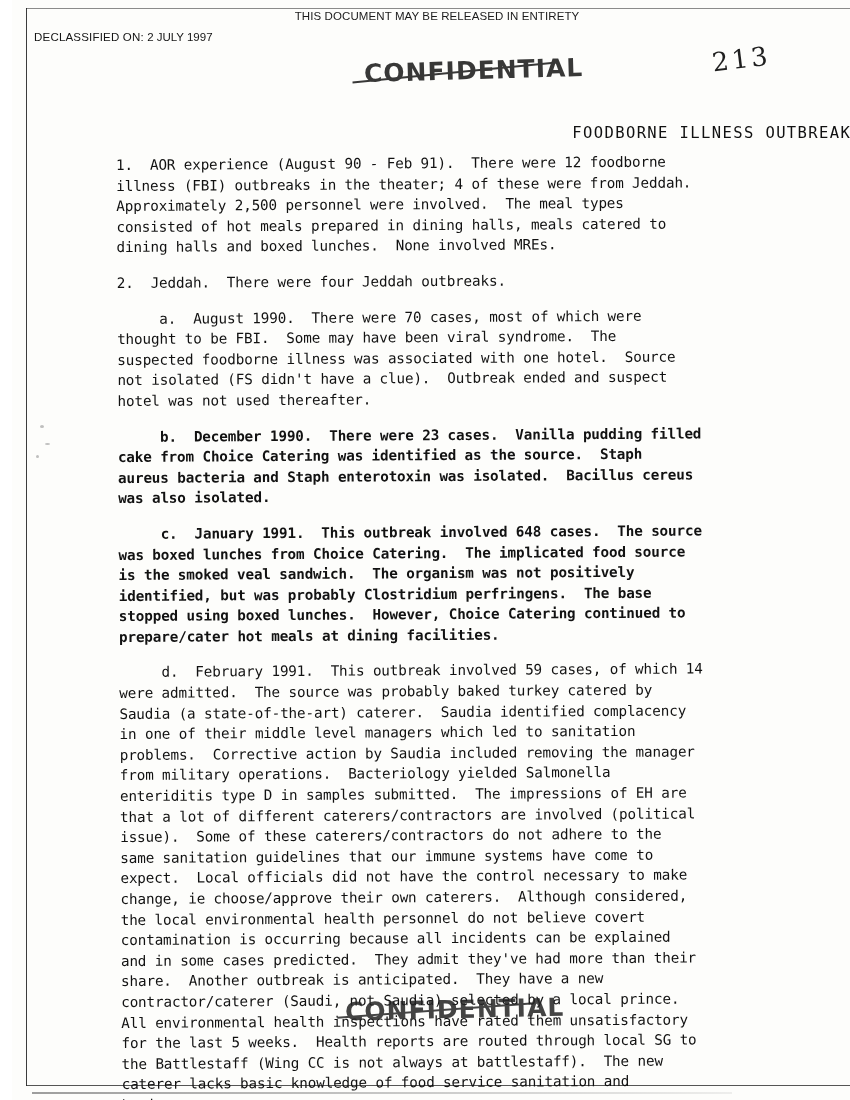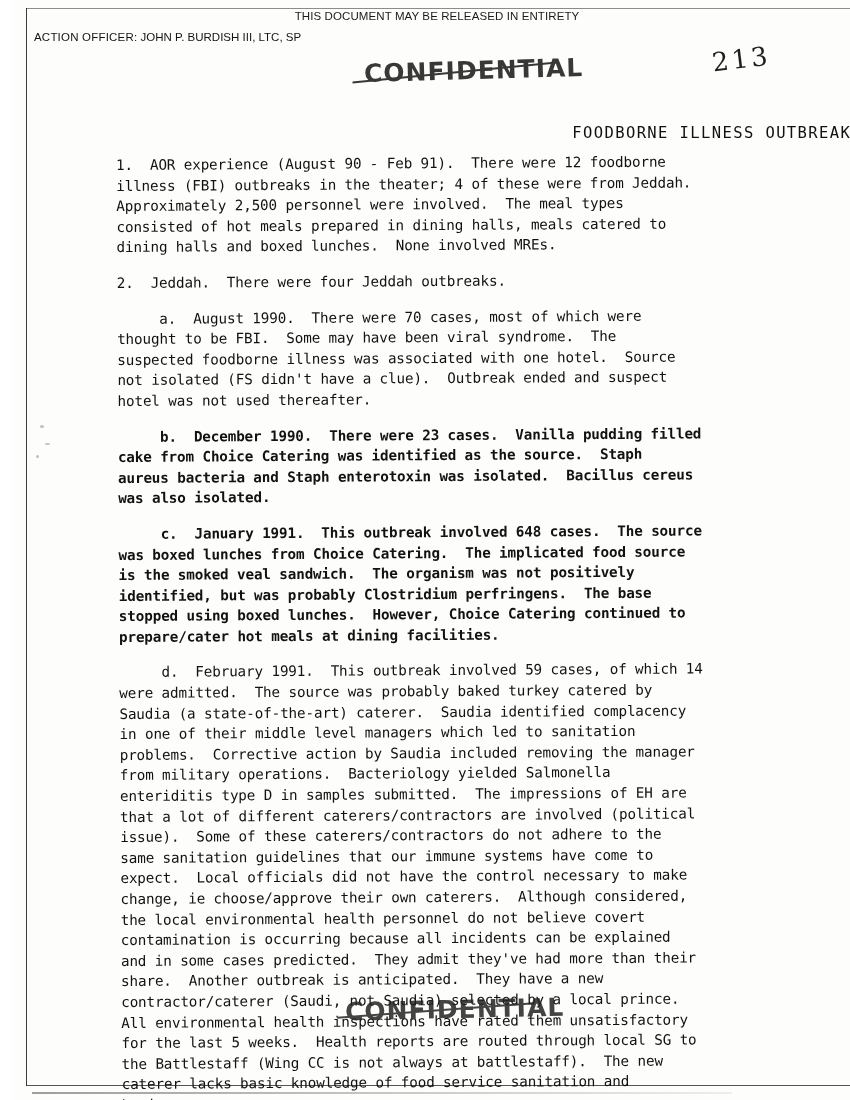--- a/index.html
+++ b/index.html
@@ -174,22 +174,22 @@
   <div class="scan-edge-left"></div>
   <div class="scan-edge-right"></div>
   <div class="scan-edge-top"></div>
   <div class="scan-edge-bottom"></div>
   <div class="scan-smudge"></div>
 
   <div class="release-note">THIS DOCUMENT MAY BE RELEASED IN ENTIRETY</div>
 
   <div class="decl-block">
     <div class="decl-line">
-      <span class="lbl">ACTION OFFICER:</span>
-      <span>JOHN P. BURDISH III, LTC, SP</span>
+      <span class="lbl">DECLASSIFIED ON:</span>
+      <span>2 JULY 1997</span>
     </div>
   </div>
 
   <div class="stamp-top">
     <span>CONFIDENTIAL</span>
     <span class="strike"></span>
   </div>
 
   <div class="handwritten-num">213</div>
 

